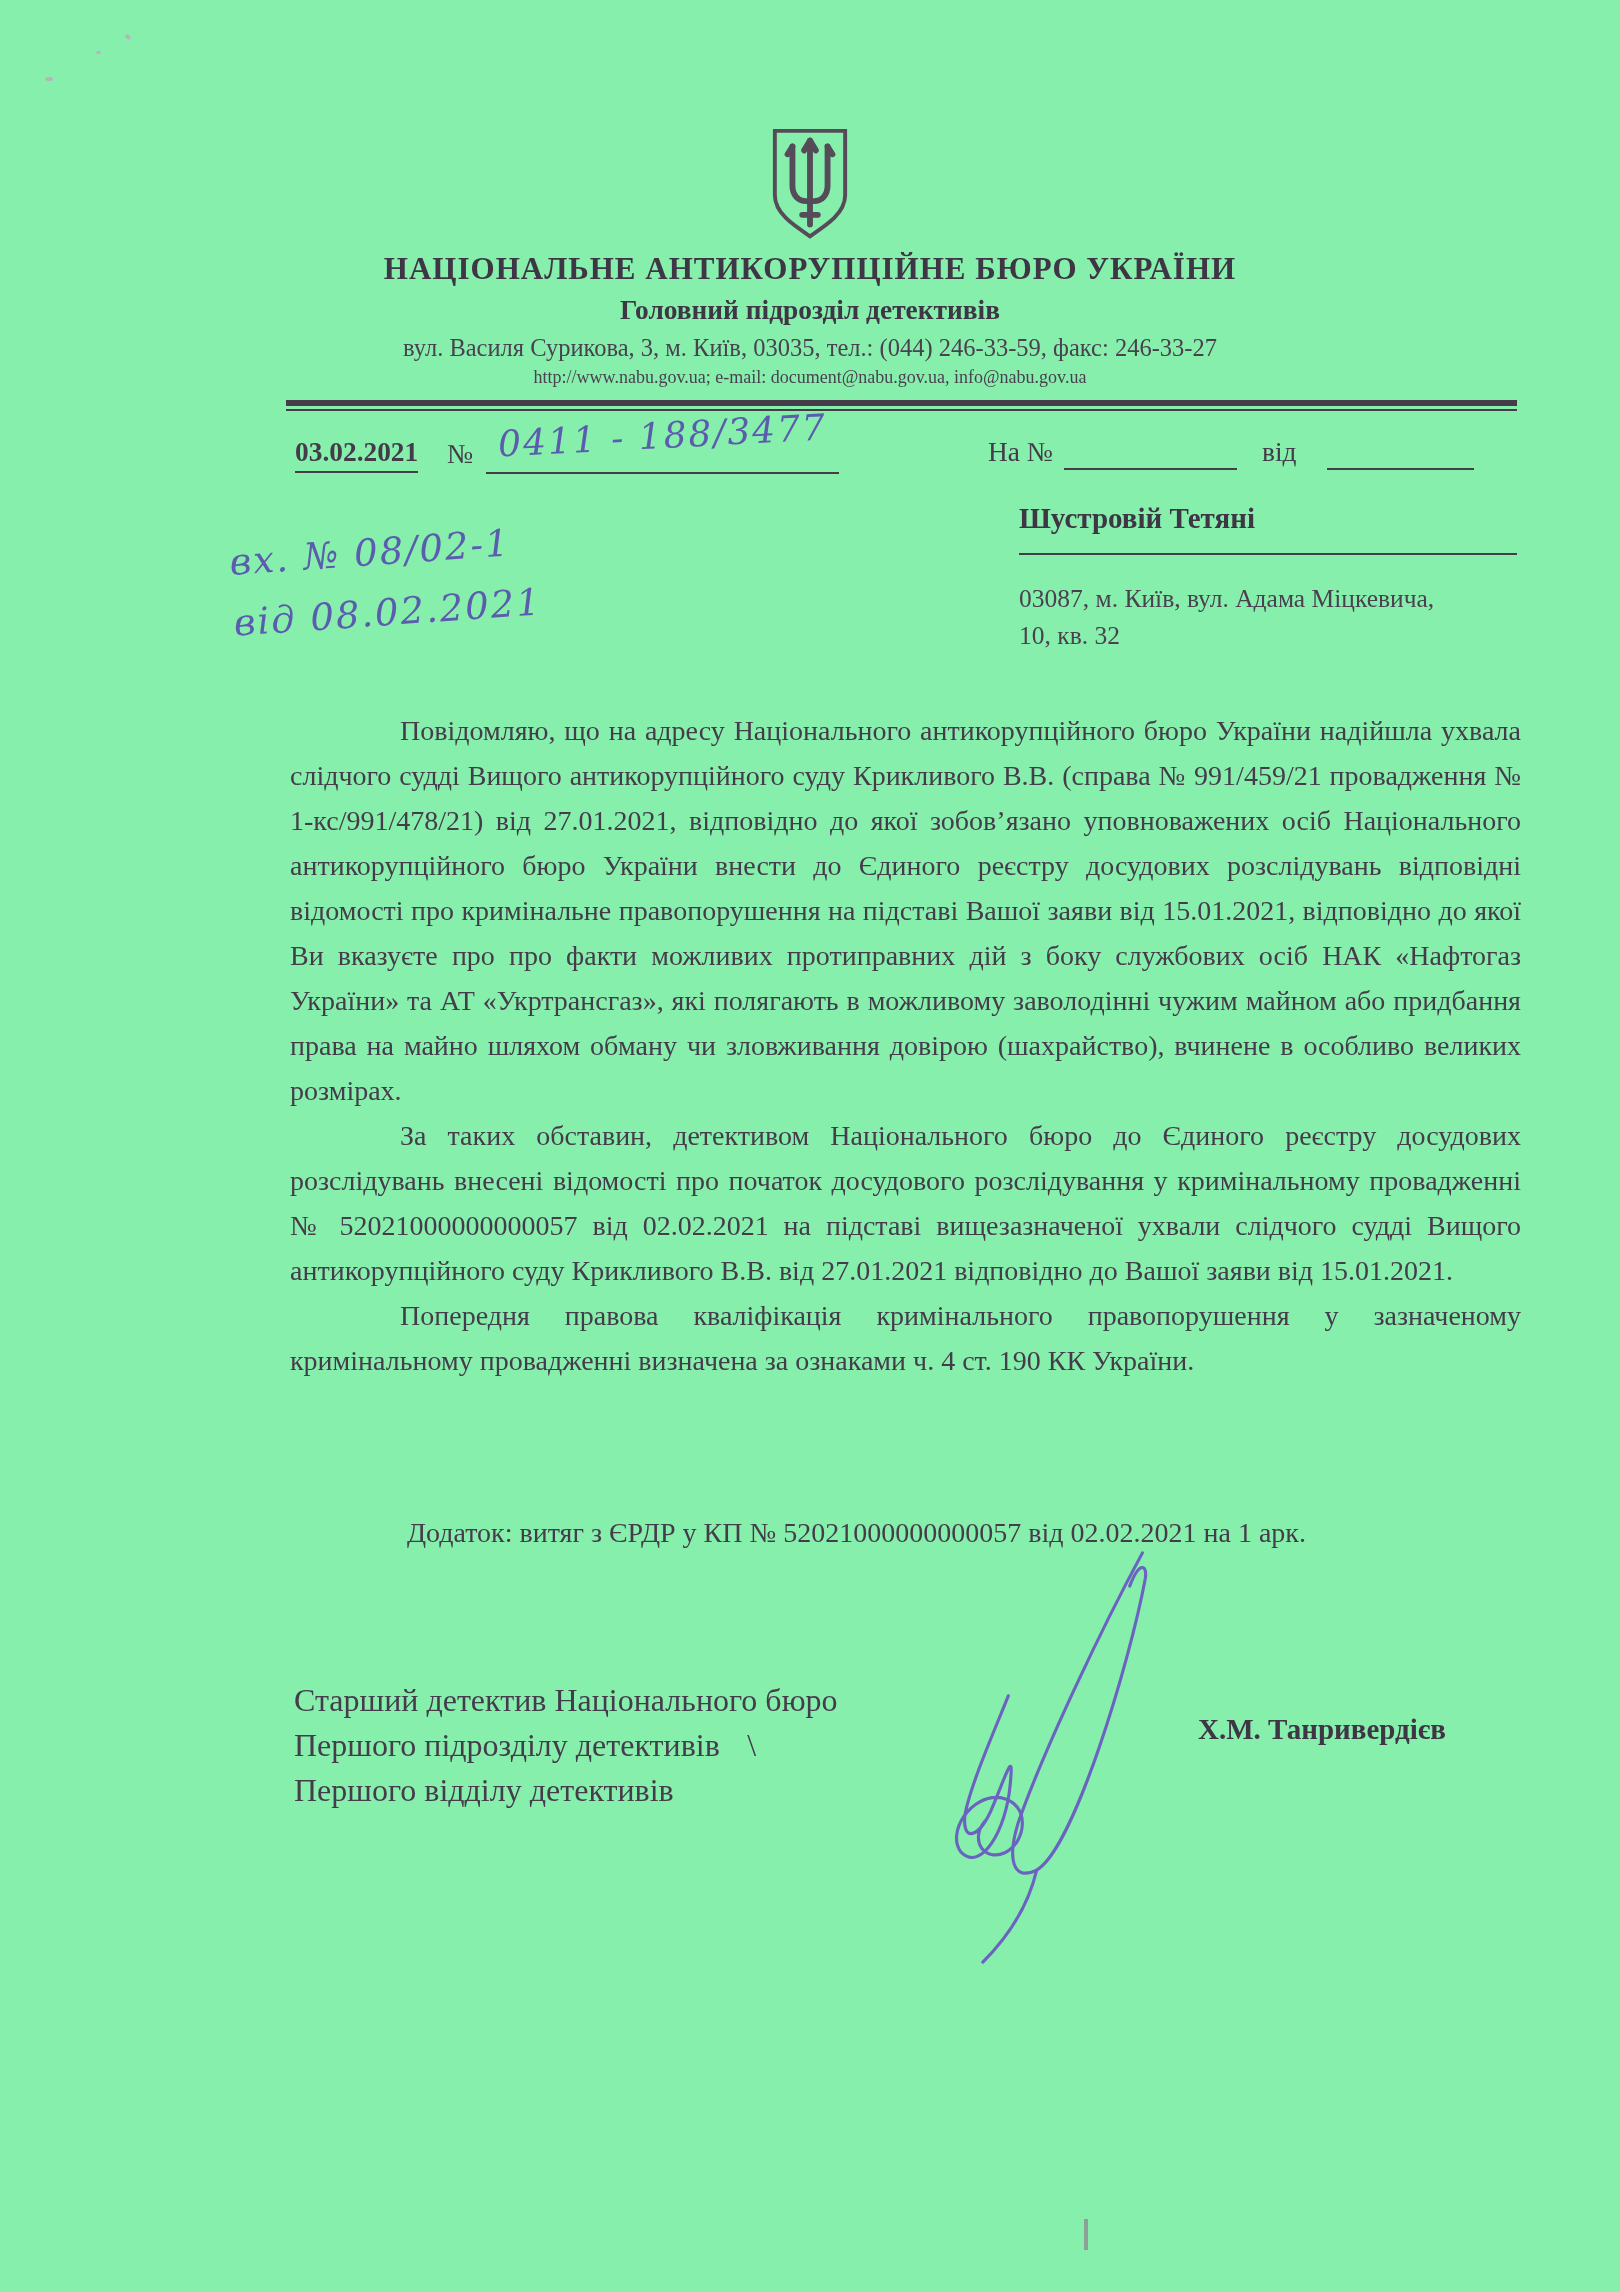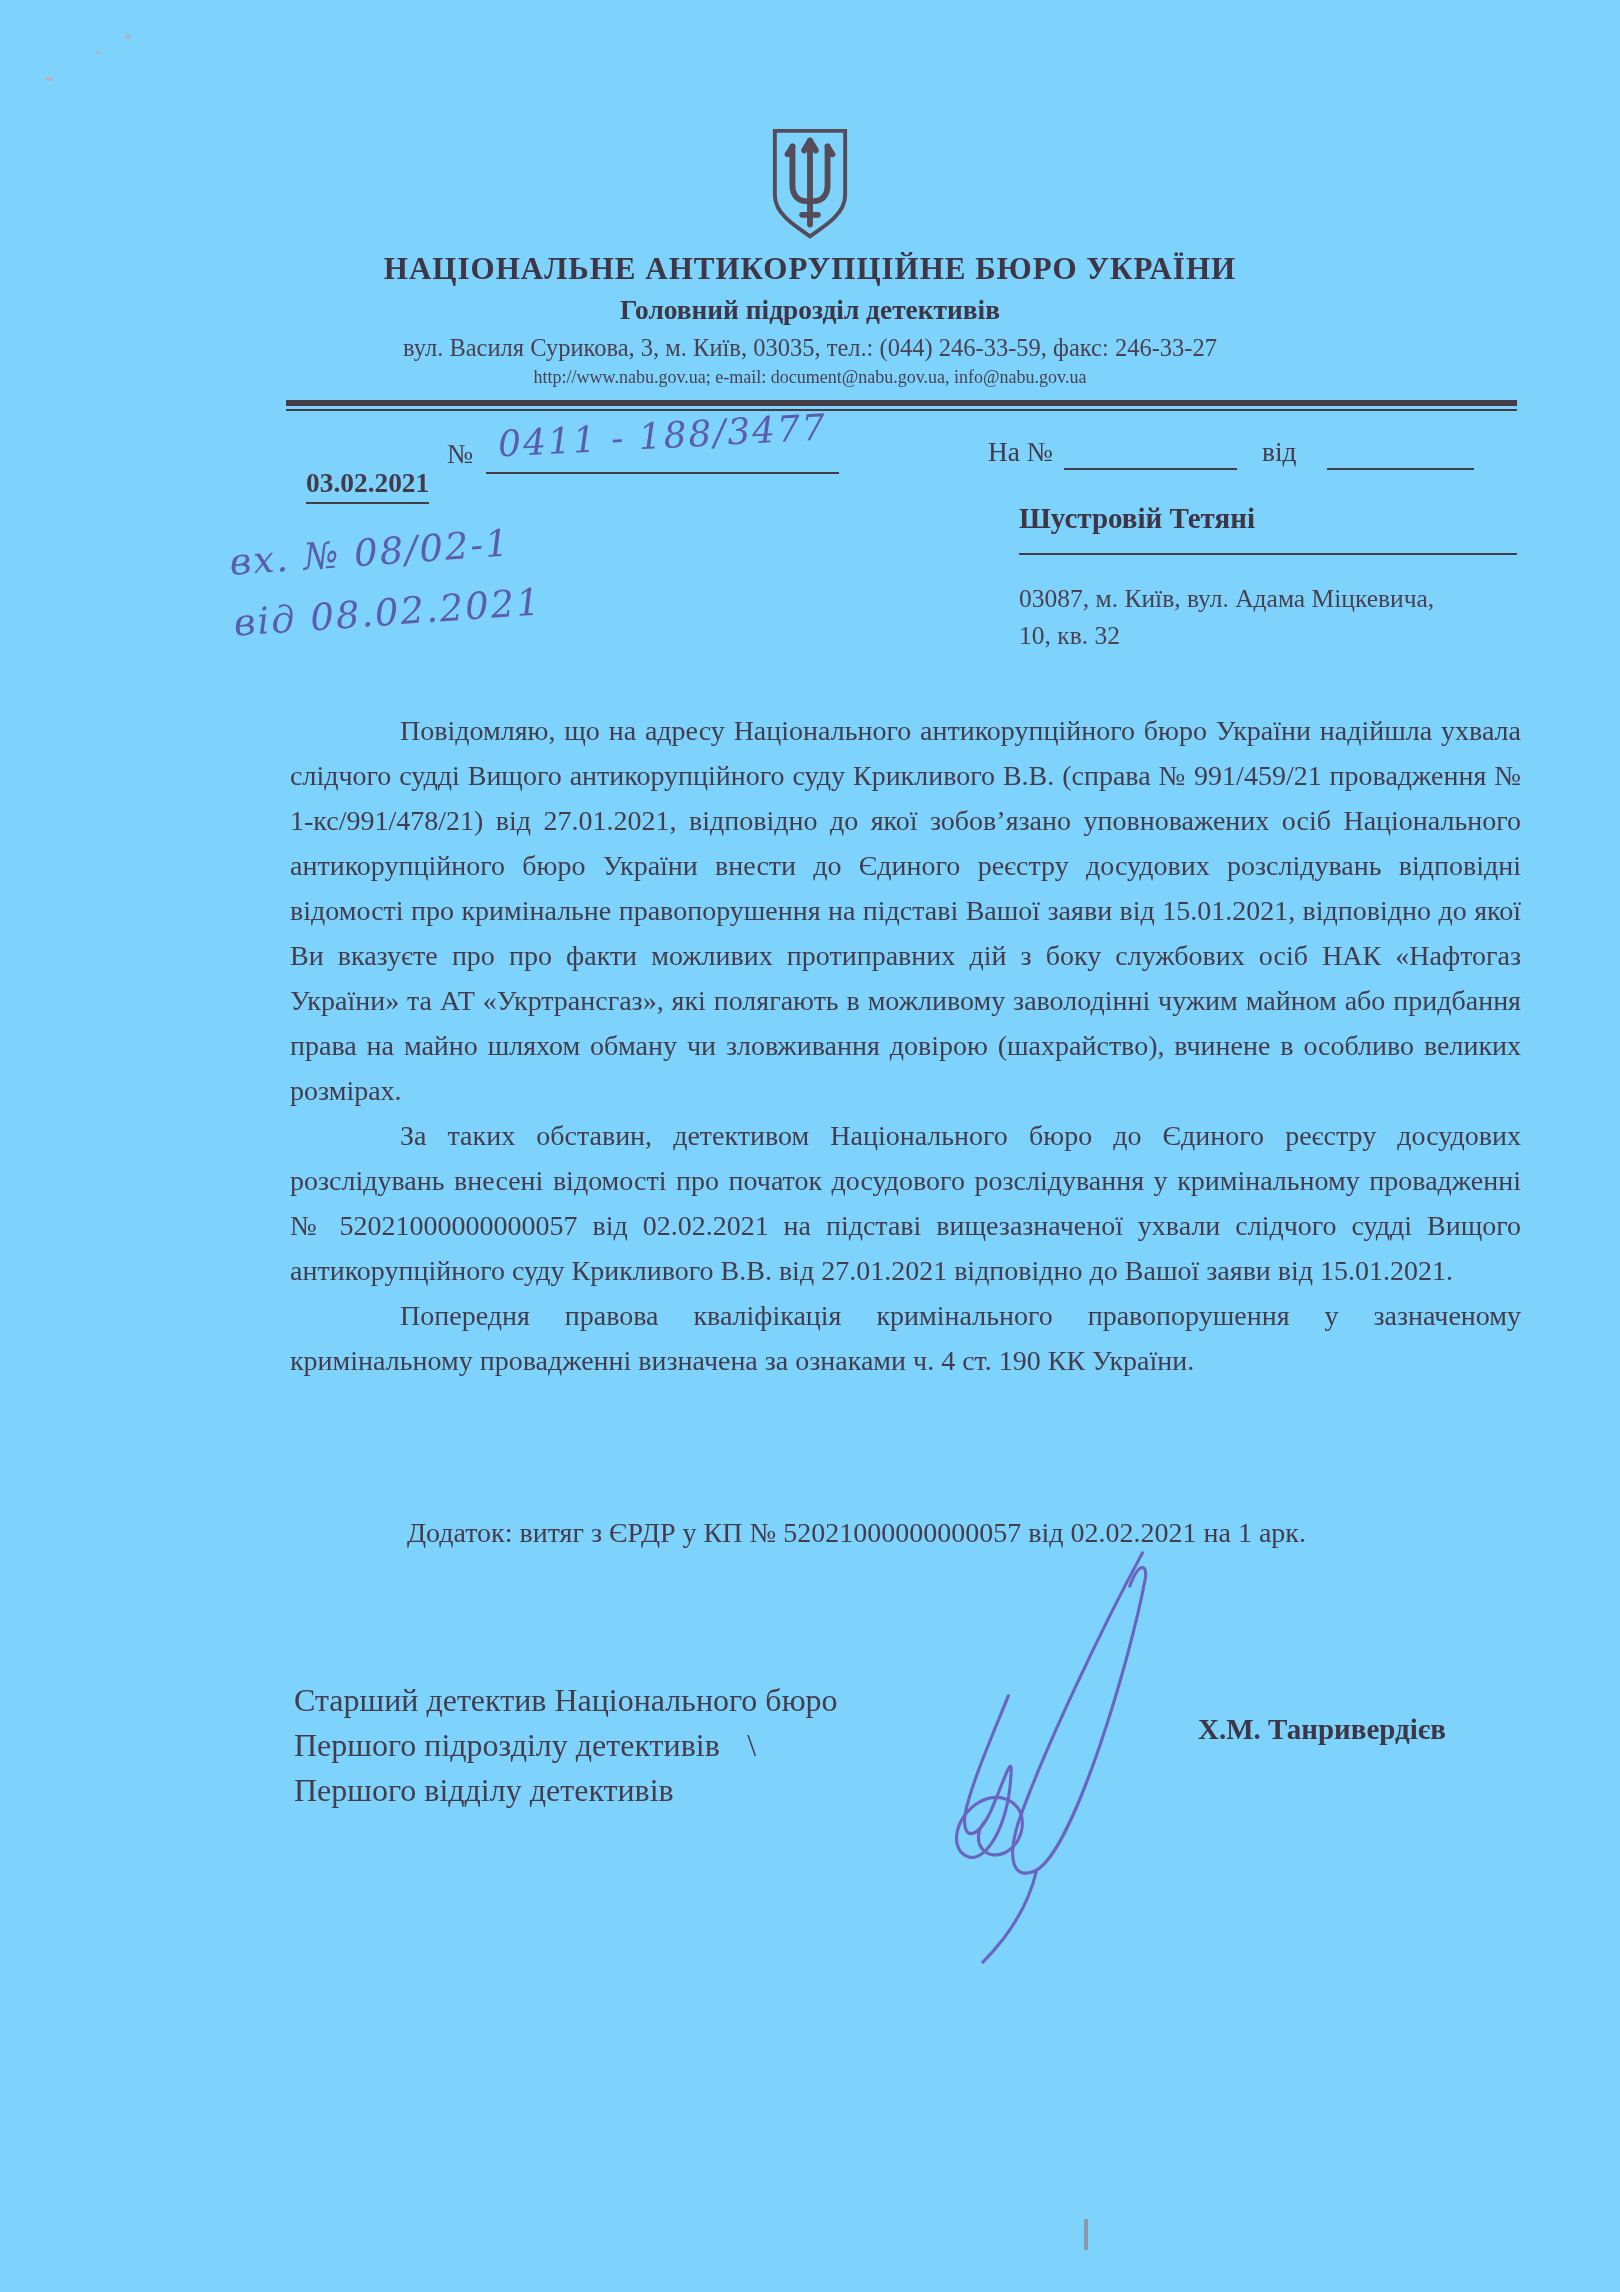--- a/index.html
+++ b/index.html
@@ -1,40 +1,40 @@
 <!DOCTYPE html>
 <html lang="uk"><head>
 <meta charset="utf-8">
 <style>
   html,body{margin:0;padding:0;background:#e8e8e8;}
   .page{
     position:relative;
     width:1620px;height:2293px;
     margin:0 auto;
-    background:#7dd3fc;
+    background:#86efac;
     font-family:"Liberation Serif","DejaVu Serif",serif;
     color:#433b4a;
     overflow:hidden;
   }
   
   .emblem-wrap{position:absolute;left:0;top:125px;width:1620px;text-align:center;}
   .emblem-wrap svg{display:inline-block;}
   .org-name{position:absolute;left:0;top:251px;width:1620px;text-align:center;
     font-weight:bold;font-size:31px;letter-spacing:1px;color:#3e3545;}
   .division{position:absolute;left:0;top:295px;width:1620px;text-align:center;
     font-weight:bold;font-size:27.4px;color:#3e3545;}
   .addr{position:absolute;left:0;top:334px;width:1620px;text-align:center;
     font-size:24.5px;color:#4a4150;}
   .contacts{position:absolute;left:0;top:367px;width:1620px;text-align:center;
     font-size:18px;color:#4a4150;}
   .divider{position:absolute;left:286px;top:400px;width:1231px;height:2.9px;
     border-top:6.9px solid #453c49;border-bottom:2px solid #453c49;}
   
   .ref-row{position:absolute;left:290px;top:429px;width:1231px;height:59px;font-size:27.4px;}
-  .ref-date{position:absolute;left:16px;top:7.8px;font-weight:bold;border-bottom:2.9px solid #453c49;padding-bottom:2.9px;margin-top:31px;}
+  .ref-date{position:absolute;left:5px;top:7.8px;font-weight:bold;border-bottom:2.9px solid #453c49;padding-bottom:2.9px;}
   .ref-no-sign{position:absolute;left:157px;top:9.8px;}
   .ref-hand{position:absolute;left:196px;top:-13.7px;width:353px;text-align:center;
     font-style:italic;font-size:36px;color:#5c5cae;transform:rotate(-3deg);
     font-family:"DejaVu Serif",serif;letter-spacing:2px;}
   .ref-hand-line{position:absolute;left:196px;top:43px;width:353px;border-bottom:2px solid #453c49;}
   .ref-na{position:absolute;left:698px;top:7.8px;}
   .ref-na-line{position:absolute;left:774px;top:39px;width:173px;border-bottom:2px solid #453c49;}
   .ref-vid{position:absolute;left:972px;top:7.8px;}
   .ref-vid-line{position:absolute;left:1037px;top:39px;width:147px;border-bottom:2px solid #453c49;}
   

